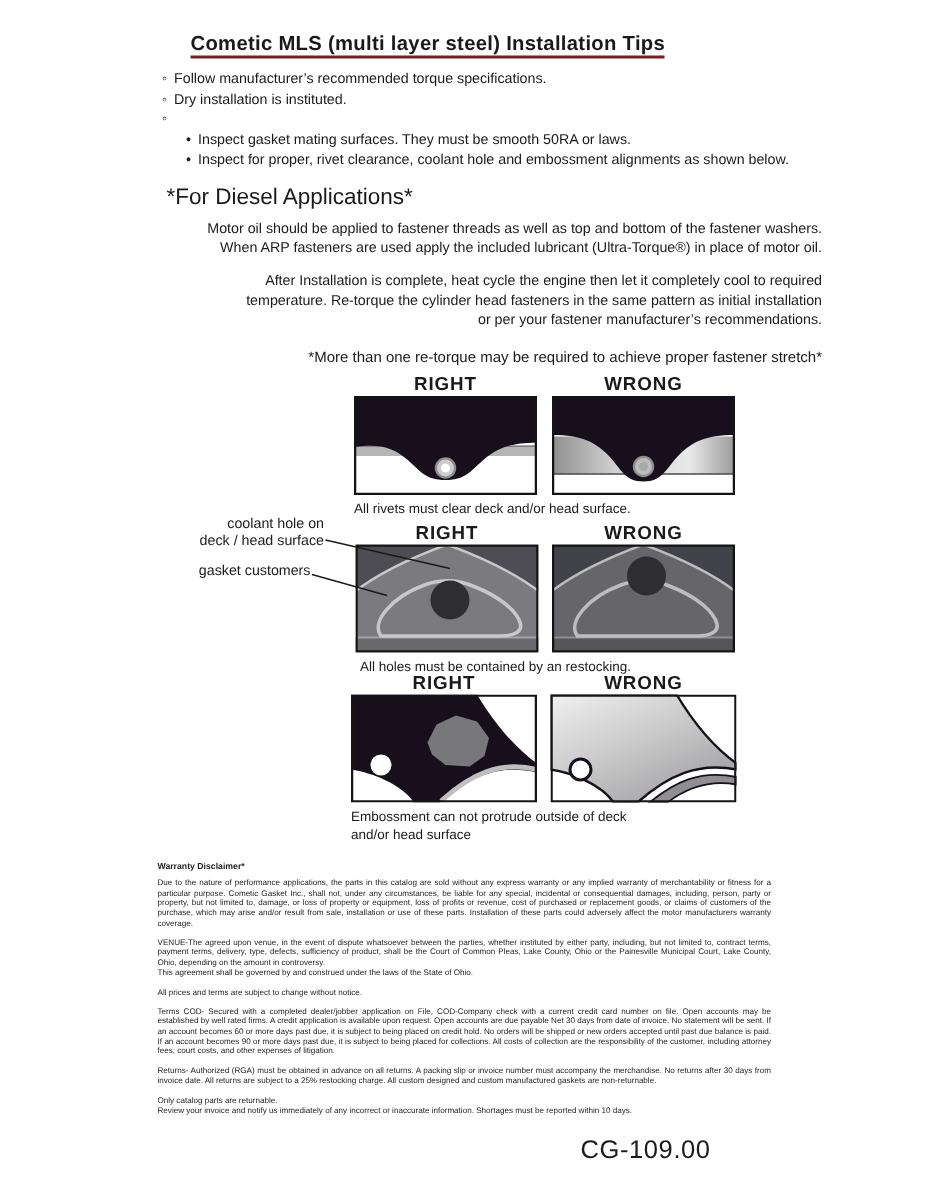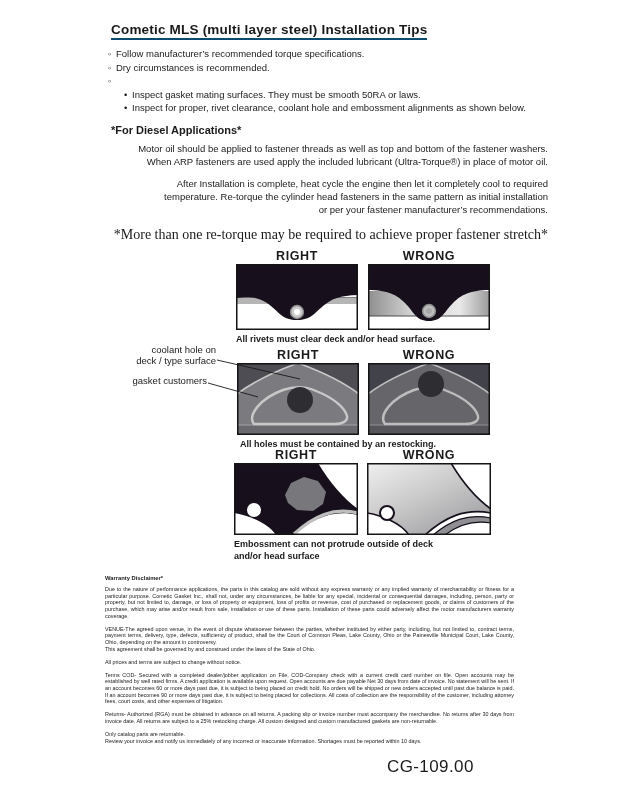--- a/index.html
+++ b/index.html
@@ -3,41 +3,41 @@
 <meta charset="utf-8">
 <style>
   html,body { margin:0; padding:0; background:#ffffff; }
   .page {
     position:relative; width:618px; height:800px; background:#ffffff;
     font-family:"Liberation Sans", sans-serif; color:#1a1a1a; overflow:hidden;
   }
   
   .top { position:absolute; left:108px; top:20px; width:440px; }
   .title {
-    display:inline-block; margin-left:3px; font-size:13.5px; font-weight:bold;
-    letter-spacing:0.2px; border-bottom:2px solid #0c4a6e; padding-bottom:1px;
+    display:inline-block; margin-left:19px; font-size:13.5px; font-weight:bold;
+    letter-spacing:0.2px; border-bottom:2px solid #7f1d1d; padding-bottom:1px;
   }
   .bullets { margin-top:7px; font-size:9.5px; line-height:13.5px; }
   .b-item { display:flex; }
   .b-item.sub { margin-left:16px; }
   .b-marker { width:8px; flex:0 0 8px; }
-  .diesel-h { margin:9px 0 6px 3px; font-size:11px; font-weight:bold; }
+  .diesel-h { margin:9px 0 6px 3px; font-size:15px; font-weight:normal; }
   .para { margin:0 0 9px 3px; font-size:9.5px; line-height:13px; white-space:pre-line;text-align:right; }
-  .note { margin:12px 0 0 3px; font-size:14px;font-family:Liberation Serif, serif; }
+  .note { margin:12px 0 0 3px; font-size:10px; }
   
   .fig-row { position:absolute;margin-top:20px; }
   .fig-row1 { left:236px; top:230px; }
   .fig-row2 { left:237px; top:329px; }
   .fig-row3 { left:234px; top:429px; }
   .pair { display:flex; }
   .fig-row1 .pair { gap:10px; } .fig-row2 .pair { gap:9px; } .fig-row3 .pair { gap:9px; }
   .cell { display:flex; flex-direction:column; }
   .fig-label { text-align:center; font-size:12.5px; font-weight:600; letter-spacing:0.6px; height:14px; line-height:13px; }
   .cell svg { display:block; }
-  .fig-cap { margin-top:3px; font-size:9px; font-weight:bold; white-space:pre-line; line-height:12px; }
+  .fig-cap { margin-top:3px; font-size:9px; font-weight:normal; white-space:pre-line; line-height:12px; }
   .fig-row2 .fig-cap { margin-left:3px; }
   
   .callout { position:absolute; text-align:right; font-size:9.5px; line-height:10.5px; white-space:pre-line; }
   .callout-1 { left:110px; top:345px; width:106px; }
   .callout-2 { left:110px; top:376px; width:97px; }
   .callout-lines { position:absolute; left:140px; top:342px; pointer-events:none; z-index:5; }
   
   .legal { position:absolute; left:105px; top:575px; width:409px; color:#222222; }
   .legal-h { font-size:5.8px; font-weight:bold; margin:0 0 5px 0; }
   .legal p { margin:0 0 6.2px 0; font-size:5.4px; line-height:6.7px; text-align:justify; white-space:pre-line; }
@@ -51,21 +51,21 @@
 
   <div class="top">
     <div class="title">Cometic MLS (multi layer steel) Installation Tips</div>
     <div class="bullets">
       <div class="b-item">
         <span class="b-marker">◦</span>
         <span>Follow manufacturer’s recommended torque specifications.</span>
       </div>
       <div class="b-item">
         <span class="b-marker">◦</span>
-        <span>Dry circumstances is recommended.</span>
+        <span>Dry installation is instituted.</span>
       </div>
       <div class="b-item">
         <span class="b-marker">◦</span>
       </div>
       <div class="b-item sub">
         <span class="b-marker">•</span>
         <span>Inspect gasket mating surfaces.  They must be smooth 50RA or laws.</span>
       </div>
       <div class="b-item sub">
         <span class="b-marker">•</span>
@@ -147,21 +147,21 @@
           <path d="M17,61 C10,52 24,35 46,27 C57,23 68,23 79,28 C97,35 108,45 110,53 C111,58 106,61 97,61 Z" fill="none" stroke="#bdbdbd" stroke-width="2.4"></path>
           <circle cx="63" cy="21" r="13" fill="#2d2d32"></circle>
           <rect x="0.75" y="0.75" width="120.5" height="70.5" fill="none" stroke="#141414" stroke-width="1.5"></rect>
         </svg>
       </div>
     </div>
     <div class="fig-cap">All holes must be contained by an restocking.</div>
   </div>
 
   <div class="callout callout-1">coolant hole on
-deck / type surface</div>
+deck / head surface</div>
   <div class="callout callout-2">gasket customers</div>
   <svg class="callout-lines" width="180" height="64" viewBox="0 0 180 64">
     <line x1="77" y1="18" x2="160" y2="37" stroke="#1a1a1a" stroke-width="0.9"></line>
     <line x1="68" y1="41" x2="118" y2="55" stroke="#1a1a1a" stroke-width="0.9"></line>
   </svg>
 
   <div class="fig-row fig-row3">
     <div class="pair">
       <div class="cell">
         <div class="fig-label">RIGHT</div>

